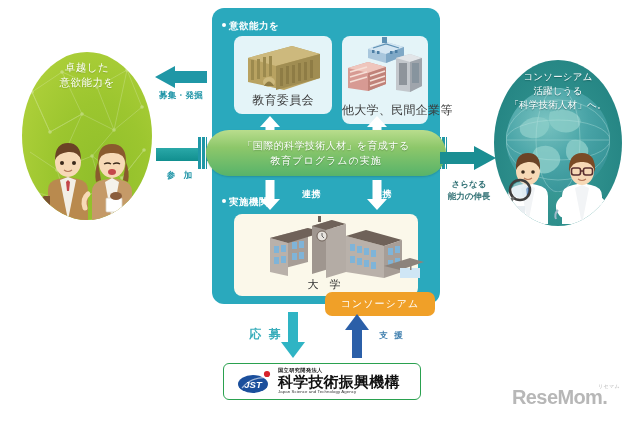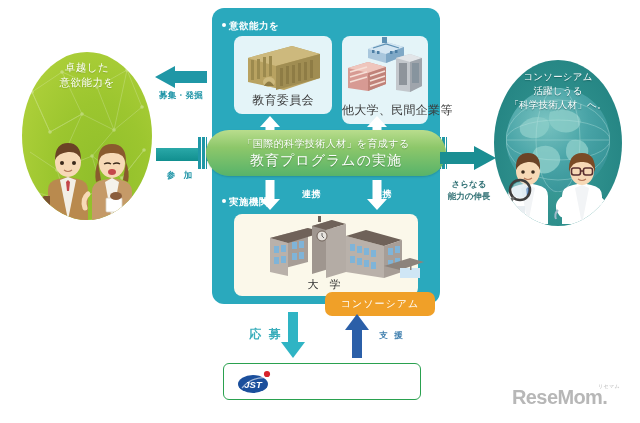--- a/index.html
+++ b/index.html
@@ -81,21 +81,21 @@
   
   .program-pill{
     position:absolute;left:206px;top:130px;width:240px;height:46px;
     border-radius:23px;
     background:linear-gradient(180deg,#b9dd8d 0%,#8dc76a 38%,#57b36a 100%);
     box-shadow:0 1px 2px rgba(0,0,0,.15);
     display:flex;flex-direction:column;align-items:center;justify-content:center;
   }
   .program-pill .l1{color:#ffffff;font-size:10px;letter-spacing:.4px;white-space:nowrap;
     text-shadow:0 1px 1px rgba(40,90,30,.4);}
-  .program-pill .l2{color:#ffffff;font-size:14px;letter-spacing:1px;white-space:nowrap;
+  .program-pill .l2{color:#ffffff;font-size:10px;letter-spacing:1px;white-space:nowrap;
     margin-top:1px;text-shadow:0 1px 1px rgba(40,90,30,.45);}
 
   
   .pill-stripe{position:absolute;top:137px;width:9px;height:32px;
     background:repeating-linear-gradient(90deg,#1f97a6 0 3px,#ffffff 3px 4px);}
   .pill-stripe.l{left:198px;}
   .pill-stripe.r{left:438px;}
 
   
   .panel-arrow{position:absolute;width:20px;height:30px;}
@@ -488,20 +488,25 @@
 
   <div class="jst-box">
     <div class="jst-mark">
       <svg viewBox="0 0 38 24" width="38" height="24">
         <ellipse cx="17" cy="14" rx="15" ry="9" fill="#1b4f9c"></ellipse>
         <path d="M6,18 q10,-12 26,-10" stroke="#ffffff" stroke-width="1.2" fill="none" opacity="0.6"></path>
         <text x="17" y="18" font-family="'Liberation Sans',sans-serif" font-size="9.5" font-weight="bold" fill="#ffffff" text-anchor="middle" font-style="italic">JST</text>
         <circle cx="31" cy="4" r="3.1" fill="#d8232a"></circle>
       </svg>
     </div>
+    <div class="jst-text">
+      <div class="t1">国立研究開発法人</div>
+      <div class="t2">科学技術振興機構</div>
+      <div class="t3">Japan Science and Technology Agency</div>
+    </div>
   </div>
 
   <div class="watermark">
     <span>ReseMom.</span>
     <span class="sub">リセマム</span>
   </div>
 
 </div>
 
 </body></html>

